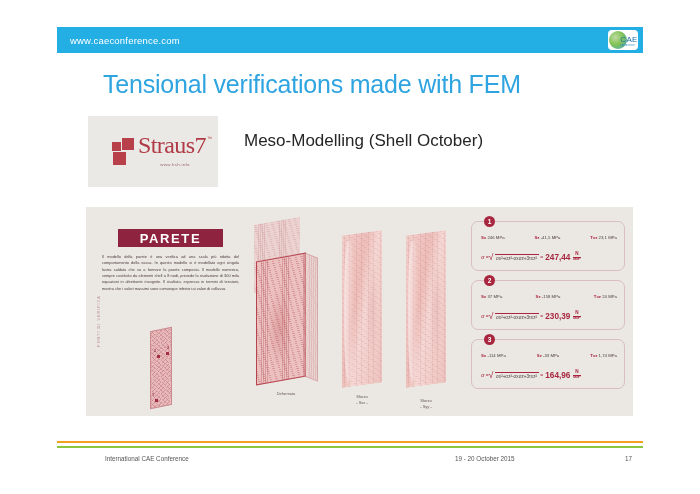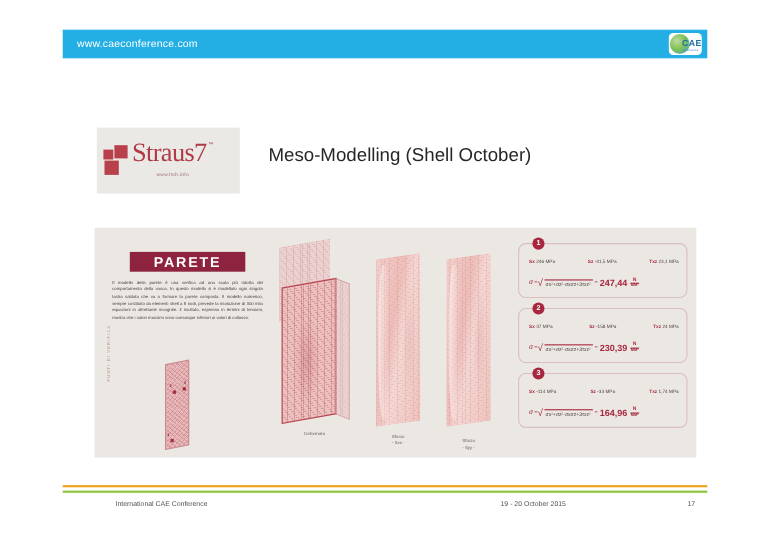--- a/index.html
+++ b/index.html
@@ -22,39 +22,39 @@
     position:absolute;right:5px;top:3px;width:30px;height:20px;
     background:#ffffff;border-radius:4px;
     display:flex;align-items:center;justify-content:center;overflow:hidden;
   }
   .cae-logo .globe{
     position:absolute;left:1px;top:1px;width:18px;height:18px;border-radius:50%;
     background:radial-gradient(circle at 35% 35%,#bcd9a0 0%,#7bbf4a 45%,#3a9fd4 100%);
     opacity:.95;
   }
   .cae-logo .txt{
-    position:relative;z-index:2;font-size:8px;font-weight:bold;color:#1b6fa8;
+    position:relative;z-index:2;font-size:8px;font-weight:normal;color:#1b6fa8;
     letter-spacing:.3px;margin-left:12px;line-height:1;
   }
   .cae-logo .sub{
     position:absolute;z-index:2;right:3px;bottom:3px;font-size:2.6px;color:#2b7fb5;
     letter-spacing:.2px;
   }
 
   
   .title{
     position:absolute;left:103px;top:70px;width:520px;
     color:#2ea4e0;font-size:25px;font-weight:400;letter-spacing:-.2px;
     white-space:nowrap;
   }
 
   
   .logo-box{
-    position:absolute;left:88px;top:116px;width:130px;height:60px;
-    background:#ebe9e6;display:flex;align-items:center;justify-content:flex-start;
+    position:absolute;left:88px;top:116px;width:130px;height:71px;
+    background:#ebe9e6;display:flex;align-items:center;justify-content:flex-end;
   }
   .logo-inner{position:relative;width:112px;height:44px;}
   .sq{position:absolute;background:#b8404a;}
   .sq1{left:6px;top:12px;width:9px;height:9px;}
   .sq2{left:16px;top:8px;width:12px;height:12px;}
   .sq3{left:7px;top:22px;width:13px;height:13px;}
   .straus-word{
     position:absolute;left:32px;top:3px;
     font-family:"Liberation Serif",serif;font-size:24px;color:#b03a45;
     letter-spacing:-.6px;line-height:1;
@@ -211,20 +211,21 @@
 
   <div class="topbar">
     <span class="topbar-url">www.caeconference.com</span>
     <div class="cae-logo">
       <div class="globe"></div>
       <span class="txt">CAE</span>
       <span class="sub">conference</span>
     </div>
   </div>
 
+  <div class="title">Tensional verifications made with FEM</div>
 
   <div class="logo-box">
     <div class="logo-inner">
       <span class="sq sq1"></span>
       <span class="sq sq2"></span>
       <span class="sq sq3"></span>
       <span class="straus-word">Straus7</span>
       <span class="tm">™</span>
       <span class="logo-url">www.hsh.info</span>
     </div>

